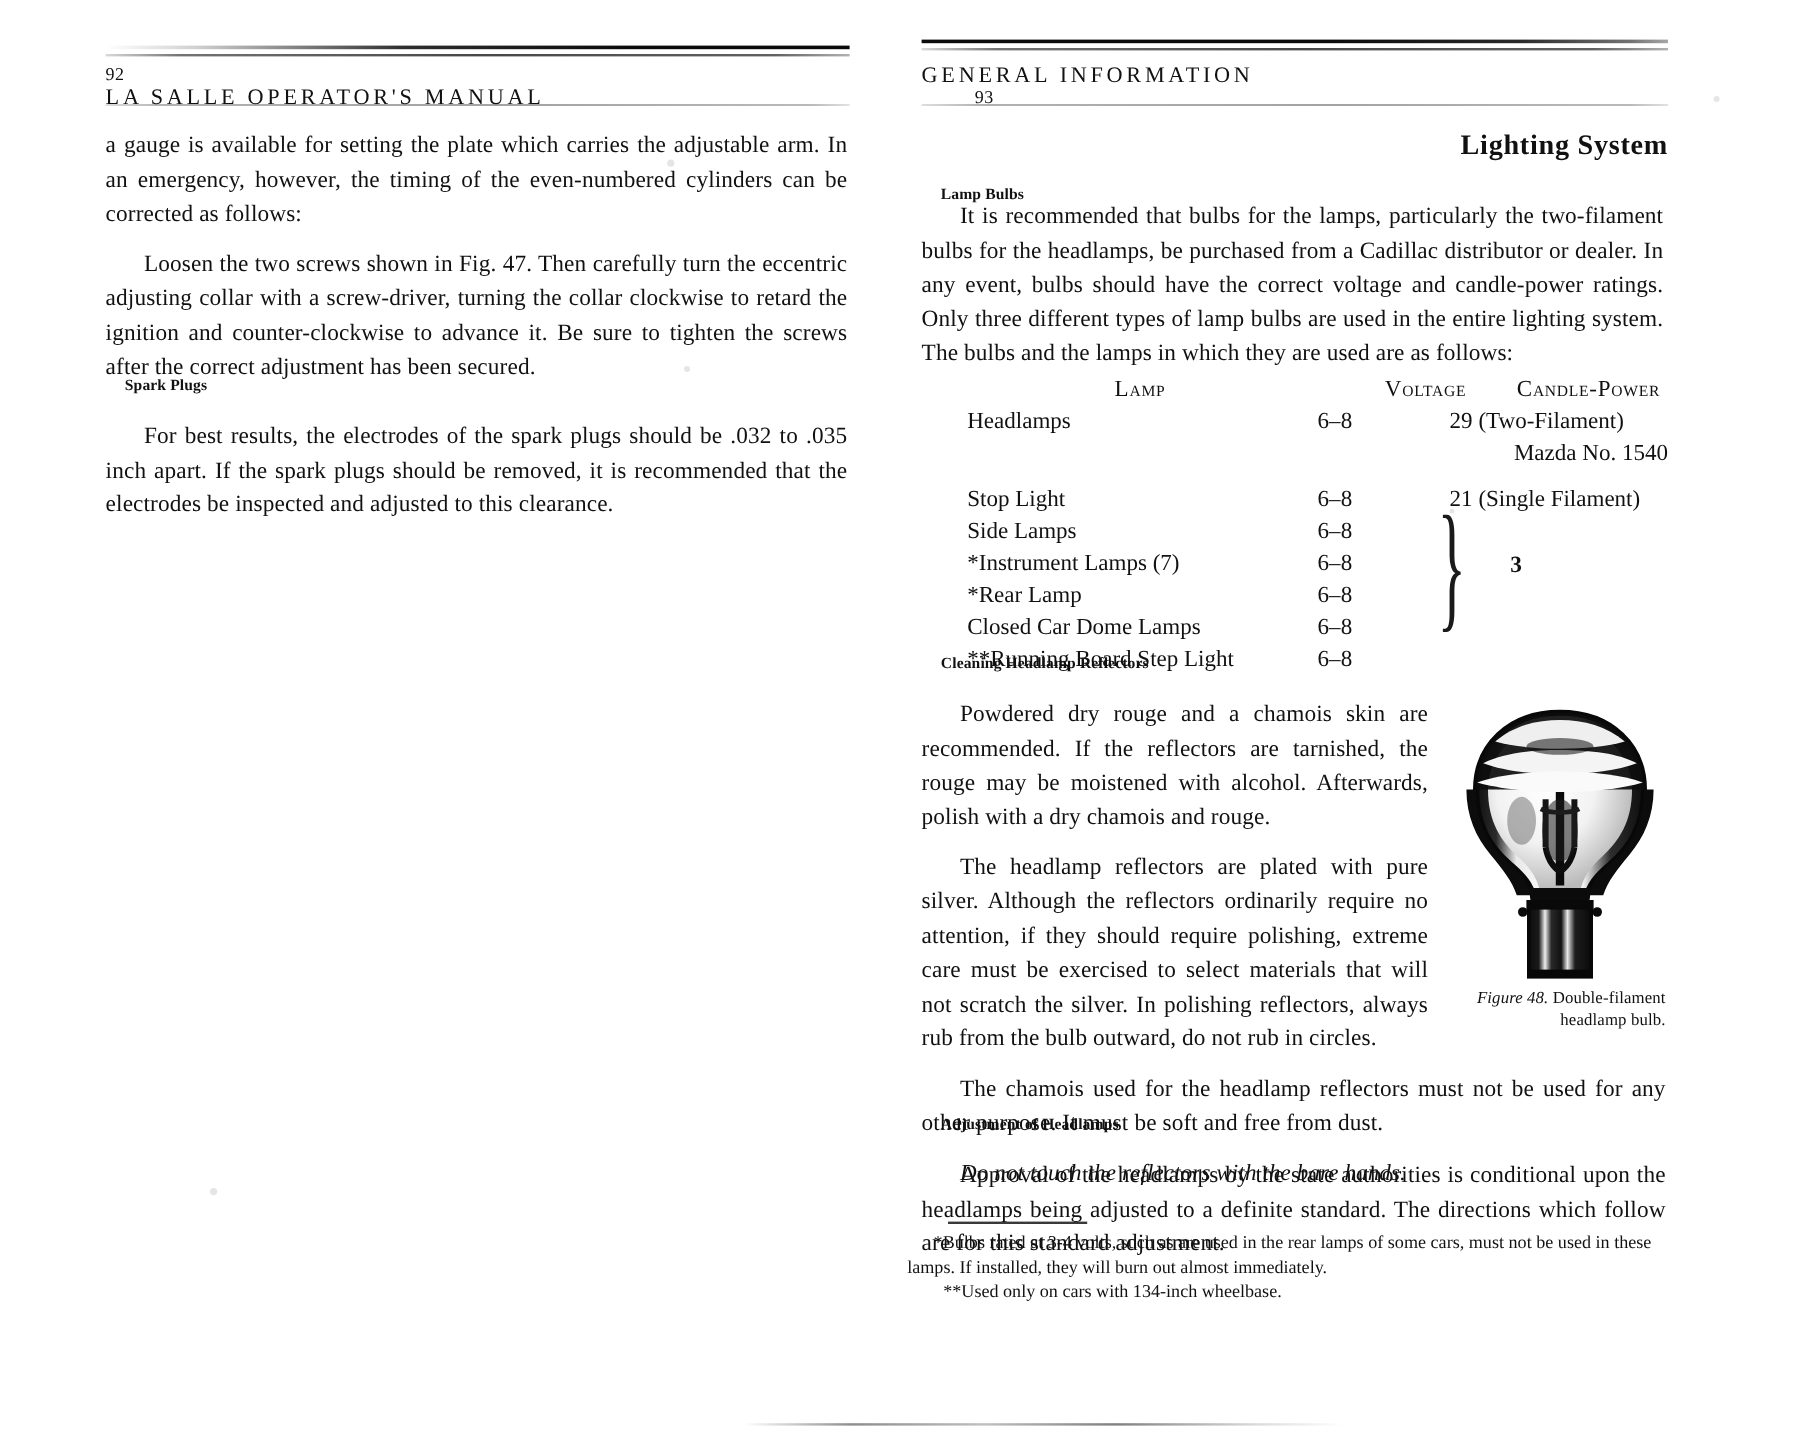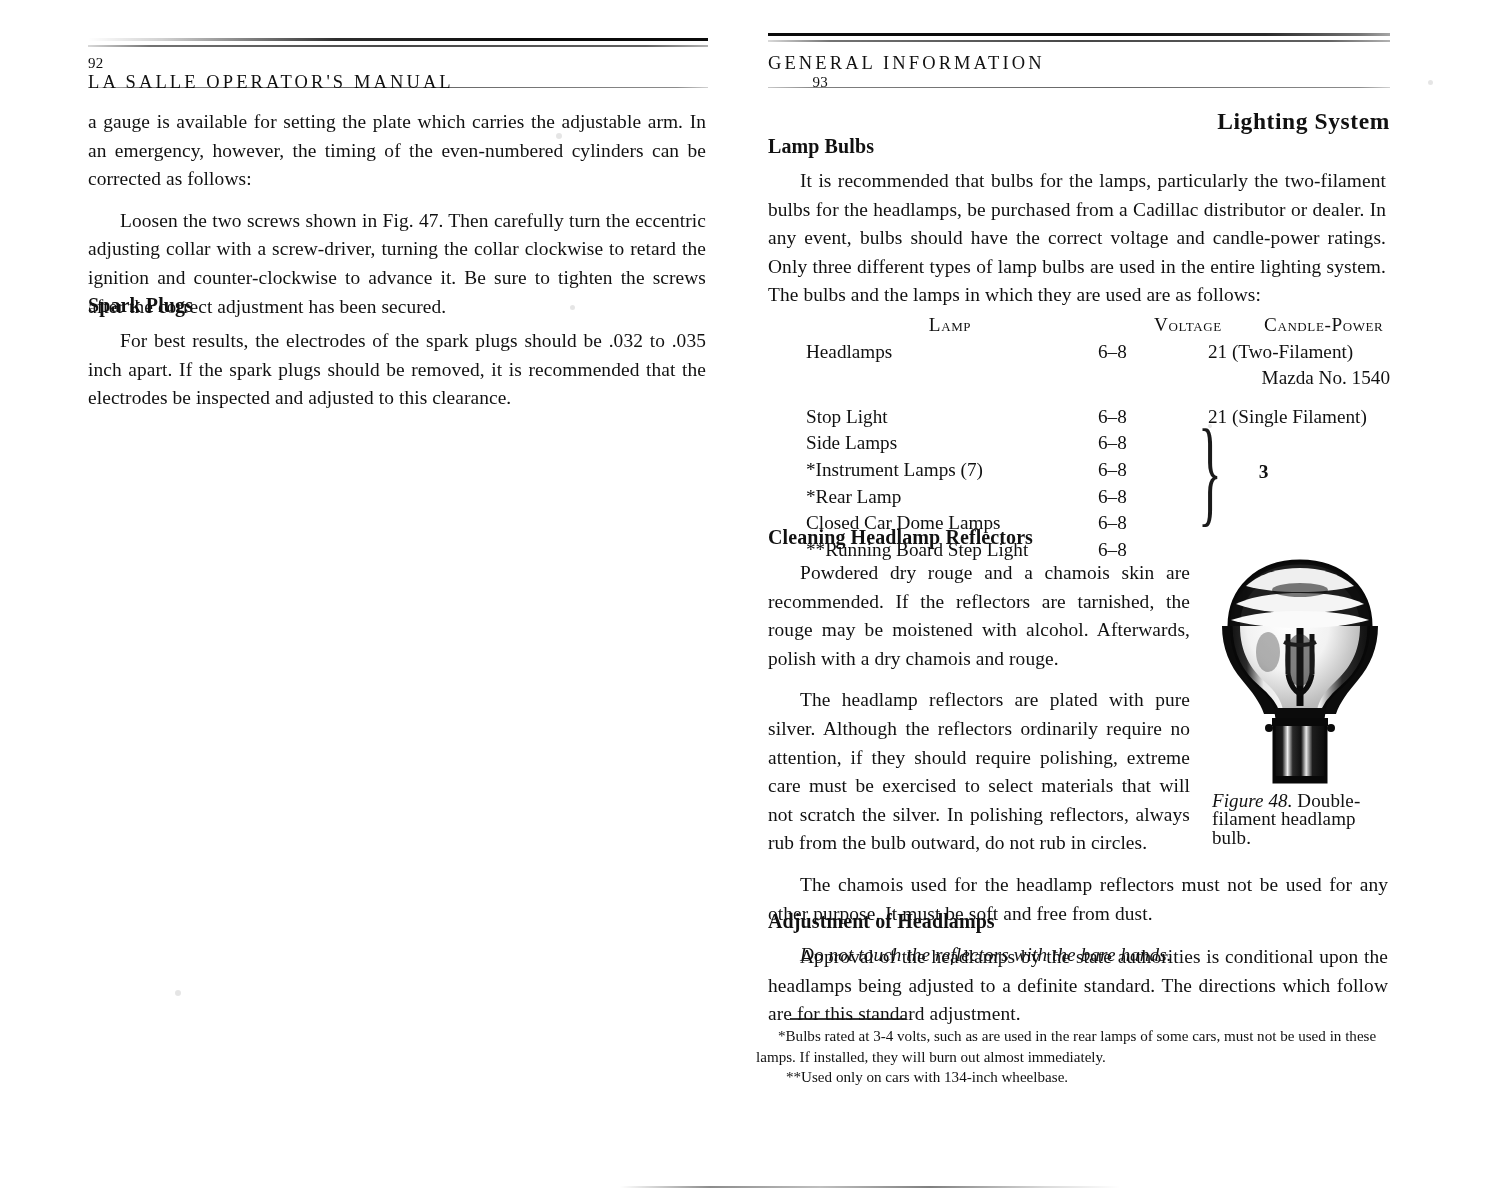--- a/index.html
+++ b/index.html
@@ -92,24 +92,24 @@
   }
   .bodytext p {
     margin: 0;
     text-indent: 32px;
   }
   .bodytext p.noindent { text-indent: 0; }
   .bodytext p + p { margin-top: 13px; }
 
   .subhead {
     font-weight: bold;
-    font-size: 20px;
+    font-size: 13px;
     line-height: 26px;
     letter-spacing: .1px;
-    margin: 0;
+    margin: 16px;
   }
 
   .sectiontitle {
     text-align: center;
     font-weight: bold;
     font-size: 23.5px;
     letter-spacing: .6px;
     margin: 0;
   }
 
@@ -174,23 +174,23 @@
     margin: 6px 0 4px 22px;
     shape-outside: margin-box;
   }
   .figure .art {
     width: 176px;
     height: 232px;
     display: block;
     margin: 0 auto;
   }
   .figcaption {
-    font-size: 19px;
+    font-size: 14px;
     line-height: 18.4px;
-    text-align: left;
+    text-align: right;
     margin-top: 4px;
     letter-spacing: .1px;
   }
   .figcaption .fignum { font-style: italic; }
 
   
   .footnotes {
     position: absolute;
     left: 0;
     width: 100%;
@@ -279,21 +279,21 @@
 
       <div class="bt-row bt-head">
         <span class="bt-lamp">Lamp</span>
         <span class="bt-volt">Voltage</span>
         <span class="bt-cp">Candle-Power</span>
       </div>
 
       <div class="bt-row">
         <span class="bt-lamp">Headlamps</span>
         <span class="bt-volt">6–8</span>
-        <span class="bt-cp">21 (Two-Filament)</span>
+        <span class="bt-cp">29 (Two-Filament)</span>
       </div>
 
       <div class="bt-row">
         <span class="bt-lamp"></span>
         <span class="bt-volt"></span>
         <span class="bt-cp bt-contind">Mazda No. 1540</span>
       </div>
 
       <div class="bt-gap"></div>
 

